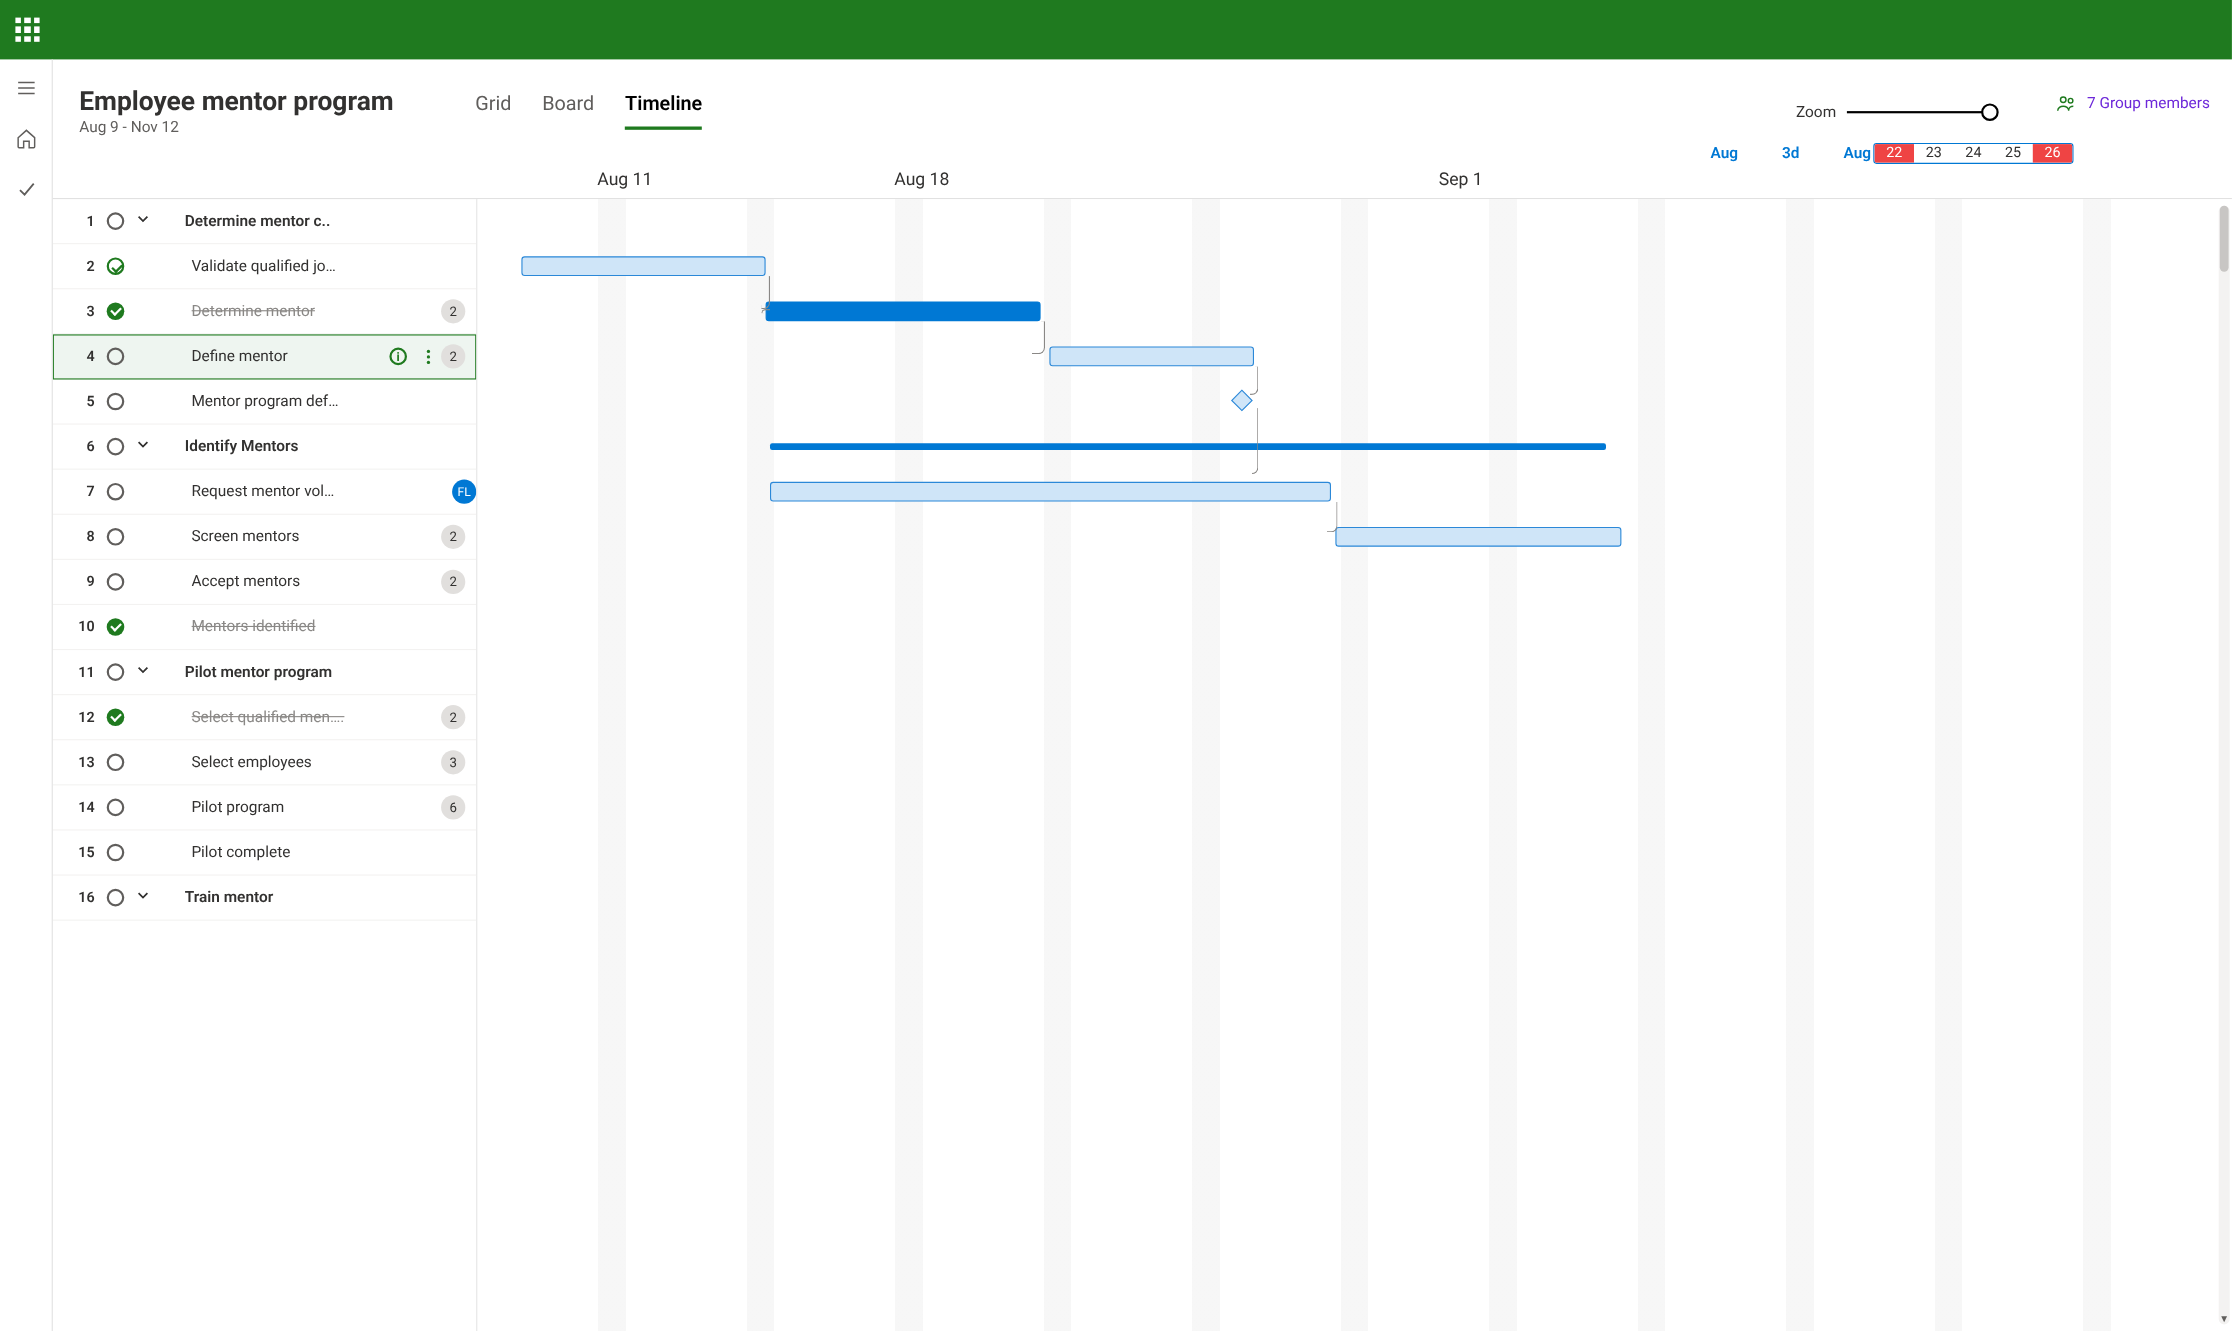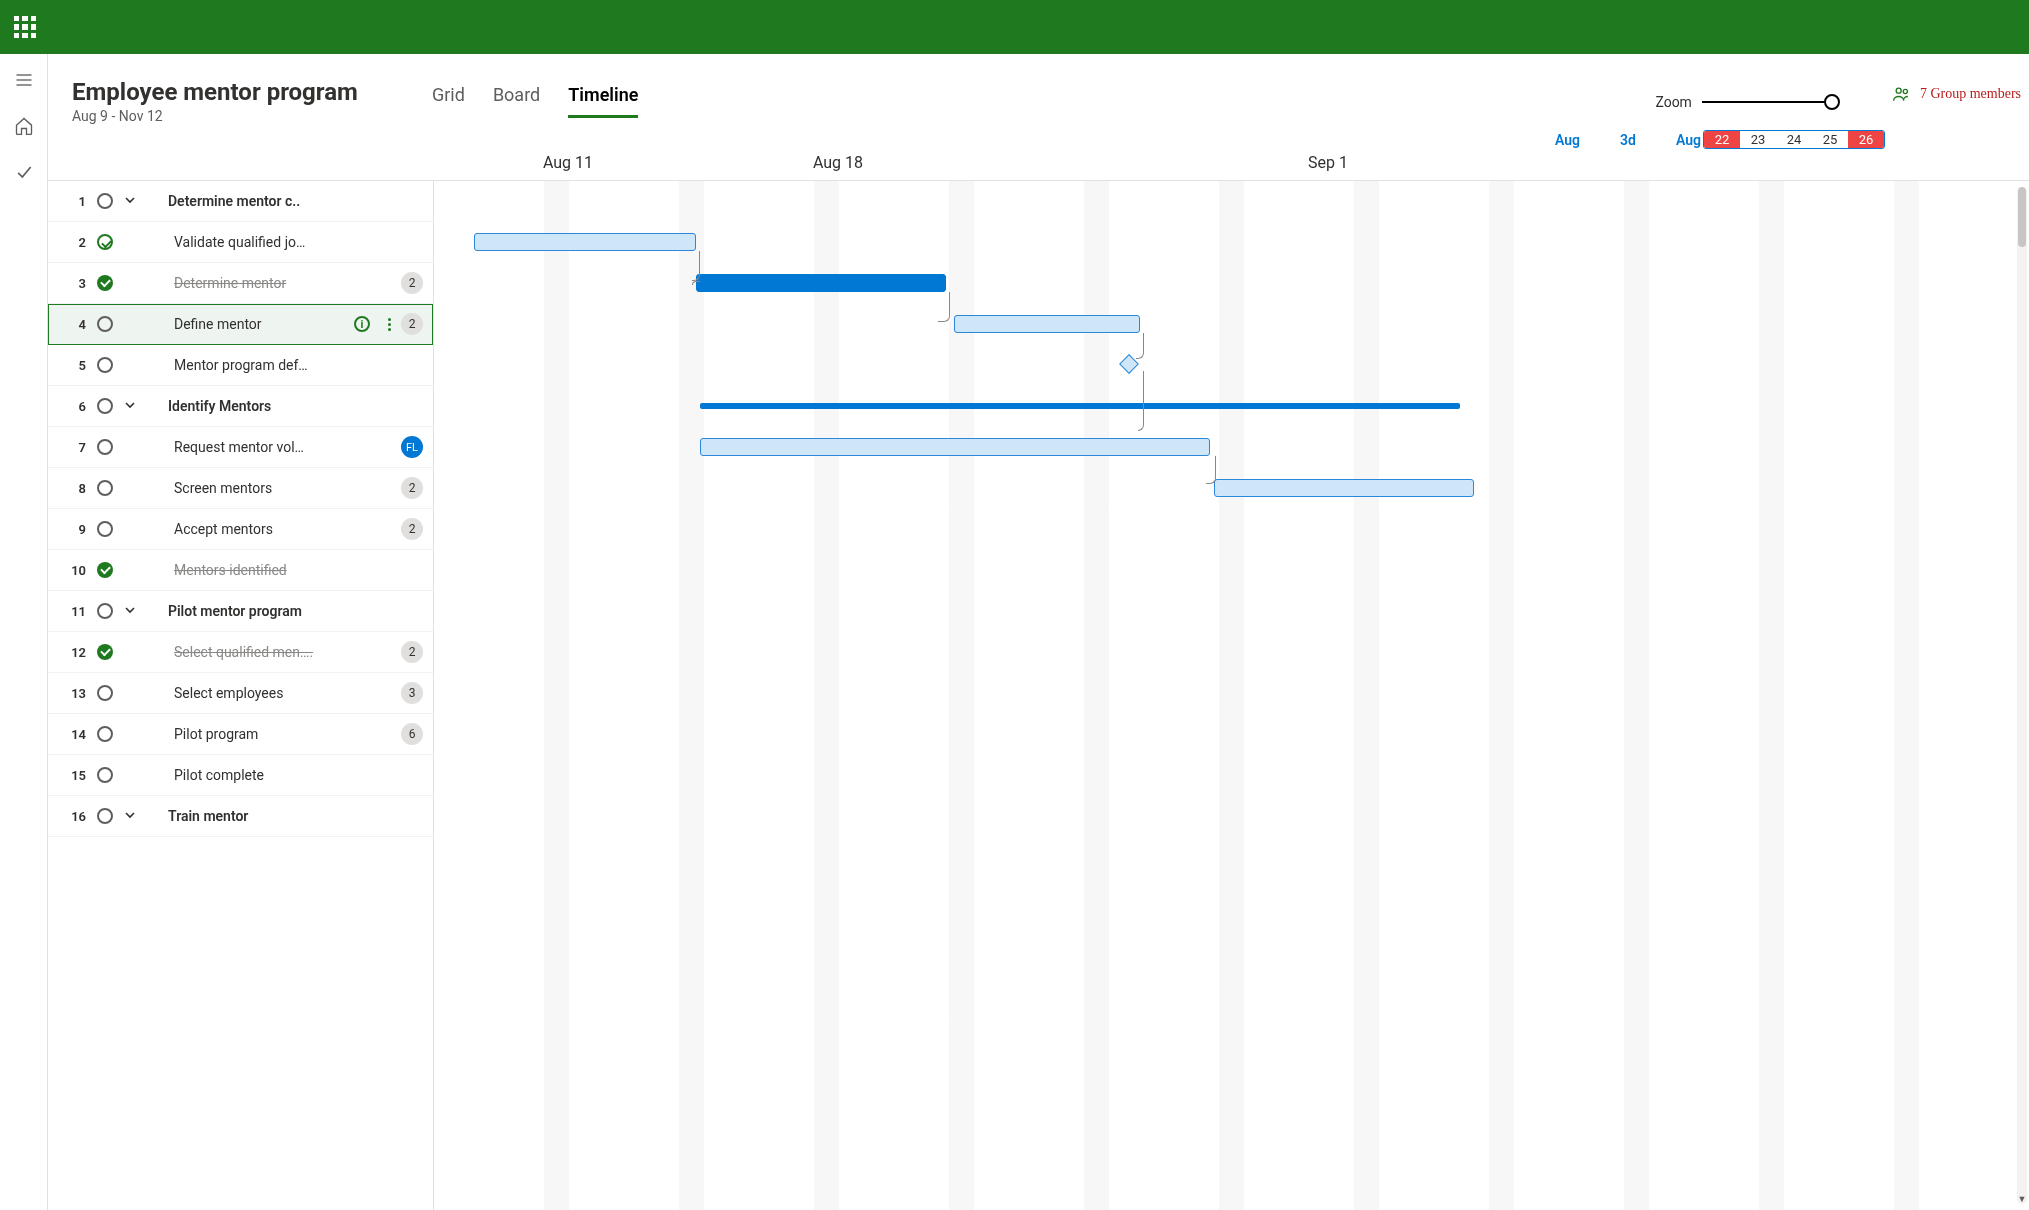--- a/index.html
+++ b/index.html
@@ -29,42 +29,42 @@
     padding-top: 10px; gap: 14px;
   }
   .railbtn { width: 32px; height: 32px; display: flex; align-items: center; justify-content: center; cursor: pointer; color: #605e5c; }
   .railbtn svg { width: 20px; height: 20px; }
 
   .content { flex: 1; display: flex; flex-direction: column; min-width: 0; }
 
   
   .header {
     display: flex; align-items: flex-start;
-    padding: 24px 8px 0 24px;
+    padding: 24px 20px 0 24px;
     gap: 60px;
     position: relative;
   }
   .titleblock { min-width: 300px; }
   .title { font-size: 24px; font-weight: 700; }
   .subtitle { color: #605e5c; margin-top: 2px; font-size: 14px; }
 
   .tabs { display: flex; gap: 28px; margin-top: 6px; }
   .tab { font-size: 18px; color: #605e5c; padding-bottom: 10px; cursor: pointer; border-bottom: 3px solid transparent; }
   .tab.active { color: #000; font-weight: 600; border-bottom-color: #1f7a1f; }
 
   .spacer { flex: 1; }
   .zoomwrap { display: flex; align-items: center; gap: 10px; margin-top: 14px; }
   .zoomlabel { font-size: 14px; }
   .zoomslider { position: relative; width: 130px; height: 20px; }
   .zoomtrack { position: absolute; top: 9px; left: 0; right: 0; height: 2px; background: #000; }
   .zoomthumb { position: absolute; top: 2px; right: -8px; width: 16px; height: 16px; border: 2px solid #000; border-radius: 50%; background: #fff; }
 
   .members { display: flex; align-items: center; gap: 8px; margin-top: 6px; cursor: pointer; color: #1f7a1f; }
   .members svg { width: 20px; height: 20px; }
-  .members-text { color: #b91c1c; font-family: Liberation Serif, serif; }
+  .members-text { color: #6d28d9; }
 
   
   .dateoverview { padding: 6px 24px 0 24px; display: flex; justify-content: flex-end; }
   .dateoverview-inner { margin-right: 120px; display: flex; flex-direction: row; align-items: center; gap: 2px; }
   .dov-labels { display: flex; gap: 40px; font-size: 14px; color: #0078d4; font-weight: 600; }
   .dov-days { display: flex; border: 1px solid #0078d4; border-radius: 3px; overflow: hidden; }
   .dov-day { width: 36px; text-align: center; font-size: 13px; padding: 1px 0; }
   .dov-day.sel { background: #ef4444; color: #fff; }
 
   
@@ -118,21 +118,21 @@
   .status-donecircle { width: 16px; height: 16px; border: 2px solid #1f7a1f; border-radius: 50%; position: relative; }
   .status-donecircle::after { content:""; position:absolute; left:3px; top:4px; width:7px; height:4px; border-left:2px solid #1f7a1f; border-bottom:2px solid #1f7a1f; transform: rotate(-45deg); }
   .status-donefill { width: 16px; height: 16px; background: #1f7a1f; border-radius: 50%; position: relative; }
   .status-donefill::after { content:""; position:absolute; left:4px; top:4px; width:7px; height:4px; border-left:2px solid #fff; border-bottom:2px solid #fff; transform: rotate(-45deg); }
   .expand { width: 14px; cursor: pointer; }
   .expand svg { width: 12px; height: 12px; }
   .taskname { flex: 1; white-space: nowrap; overflow: hidden; text-overflow: ellipsis; margin-left: 20px; }
   .taskname.struck { text-decoration: line-through; color: #8a8886; }
   .indent { display: inline-block; width: 20px; }
   .badge { width: 22px; height: 22px; border-radius: 50%; background: #e1dfdd; display: flex; align-items: center; justify-content: center; font-size: 12px; margin-right: 10px; }
-  .avatar { width: 22px; height: 22px; border-radius: 50%; background: #0078d4; color: #fff; display: flex; align-items: center; justify-content: center; font-size: 11px; margin-right: 10px; }
+  .avatar { width: 22px; height: 22px; border-radius: 50%; background: #0078d4; color: #fff; display: flex; align-items: center; justify-content: center; font-size: 11px; }
   .infoicon { width:16px; height:16px; border:2px solid #1f7a1f; border-radius:50%; color:#1f7a1f; display:inline-flex; align-items:center; justify-content:center; font-size:11px; font-weight:700; margin-left:4px; }
   .kebab { display:inline-flex; flex-direction:column; gap:2px; margin-left:8px; cursor:pointer; }
   .kebab span { width:3px; height:3px; background:#1f7a1f; border-radius:50%; }
 
   
   .bar {
     position: absolute; height: 18px; border-radius: 3px;
     background: #cfe5f8; border: 1px solid #2b88d8;
   }
   .bar.solid { background: #0078d4; border-color: #0078d4; }

